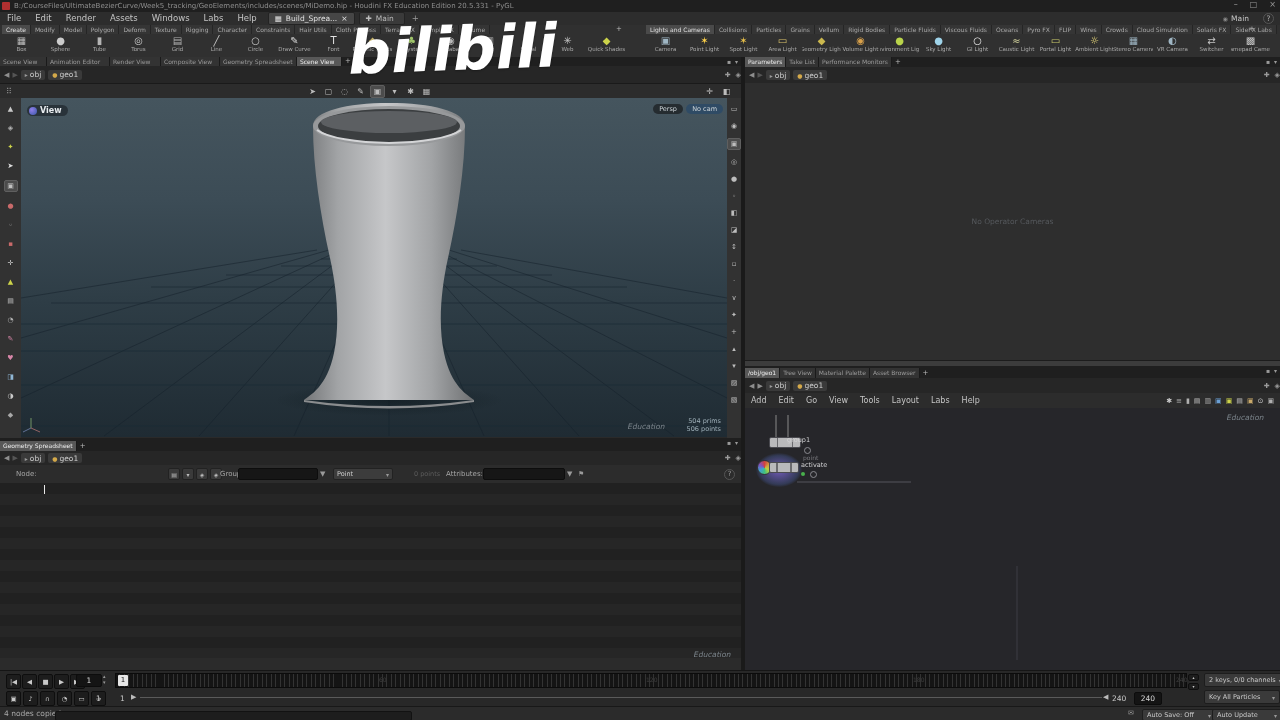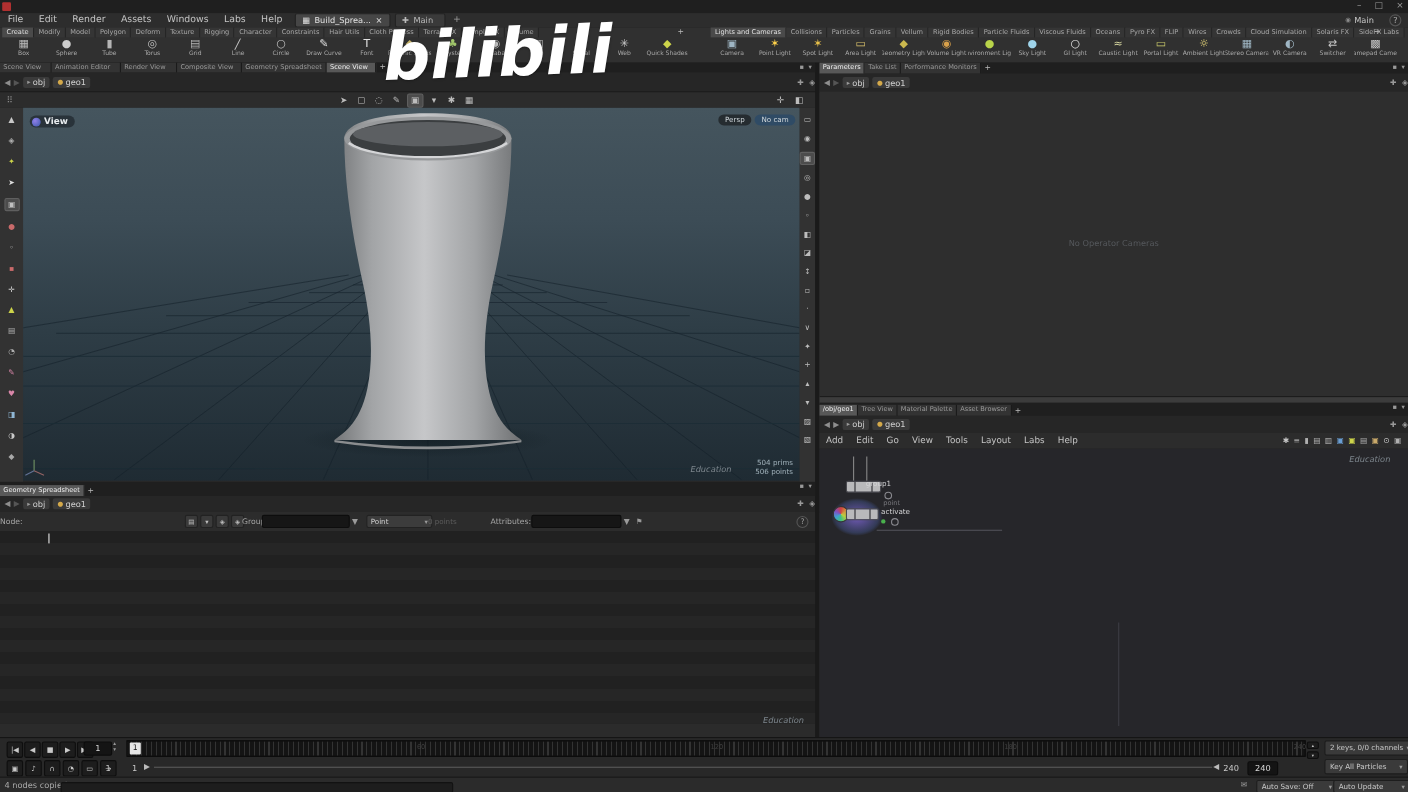--- a/index.html
+++ b/index.html
@@ -99,20 +99,21 @@
   .divider-v{background:#1a1a1a;}
   .divider-h{background:#3c3c3c;border-top:1px solid #1c1c1c;border-bottom:1px solid #1c1c1c;}
 </style>
 </head>
 <body>
 
 <div id="root">
 
   <div class="abs titlebar row">
     <div class="appicon"></div>
+    <span>B:/CourseFiles/UltimateBezierCurve/Week5_tracking/GeoElements/includes/scenes/MiDemo.hip - Houdini FX Education Edition 20.5.331 - PyGL</span>
     <div class="winbtns">
       <span>–</span>
       <span>□</span>
       <span>×</span>
     </div>
   </div>
 
   <div class="abs menubar row">
     <div class="row">
       <span class="menu-item">File</span>
@@ -498,34 +499,34 @@
     <div class="chip">
       <span class="ci" style="color:#d4a94a;">●</span>
       <span>geo1</span>
     </div>
     <div class="path-right">
       <span>✚</span>
         <span>◈</span>
     </div>
   </div>
   <div class="abs tbar row" style="left:0;top:465px;width:741px;height:18px;gap:4px;">
-    <span class="lbl" style="margin-left:0;">Node:</span>
+    <span class="lbl" style="margin-left:16px;">Node:</span>
     <div class="row" style="position:absolute;left:168px;gap:2px;">
       <div class="tbtn active" style="width:10px;height:10px;font-size:6px;background:#3a3a3a;border:1px solid #222;">▤</div>
         <div class="tbtn" style="width:10px;height:10px;font-size:6px;background:#3a3a3a;border:1px solid #222;">▾</div>
         <div class="tbtn" style="width:10px;height:10px;font-size:6px;background:#3a3a3a;border:1px solid #222;">◈</div>
         <div class="tbtn" style="width:10px;height:10px;font-size:6px;background:#3a3a3a;border:1px solid #222;">◈</div>
     </div>
     <span class="lbl abs" style="left:220px;">Group</span>
     <div class="field abs" style="left:238px;width:78px;"></div>
     <span class="funnel abs" style="left:320px;">▼</span>
     <div class="ddown abs" style="left:333px;width:52px;">
         <span>Point</span>
       </div>
-    <span class="hint abs" style="left:389px;">0 points</span>
+    <span class="hint abs" style="left:414px;">0 points</span>
     <span class="lbl abs" style="left:446px;">Attributes:</span>
     <div class="field abs" style="left:483px;width:80px;"></div>
     <span class="funnel abs" style="left:567px;">▼</span>
     <span class="funnel abs" style="left:578px;">⚑</span>
     <span class="abs" style="right:6px;font-size:7px;color:#9a9a9a;border:1px solid #555;border-radius:50%;width:9px;height:9px;line-height:9px;text-align:center;">?</span>
   </div>
   <div class="abs sheet" style="left:0;top:483px;width:741px;height:175px;">
     <div class="abs caret" style="left:44px;top:2px;"></div>
   </div>
   <div class="abs" style="left:0;top:658px;width:741px;height:12px;background:#2b2b2b;">

